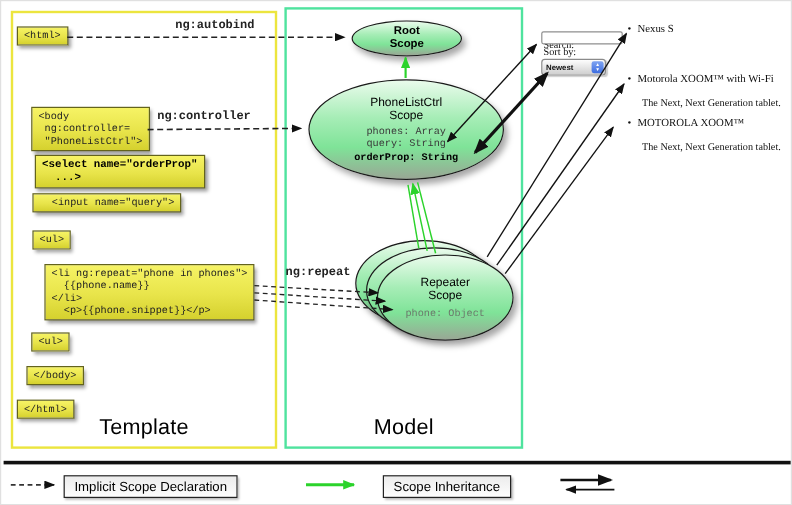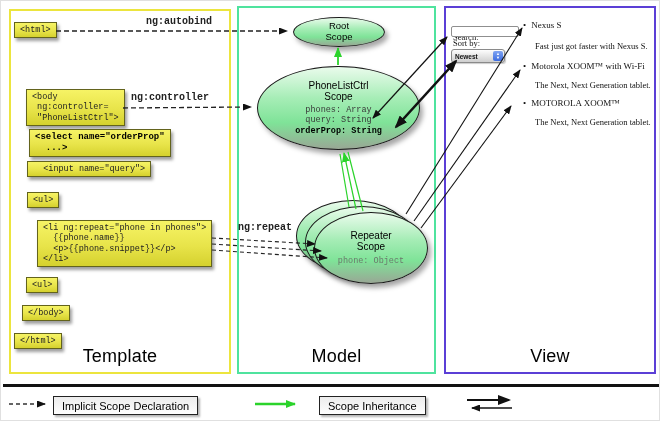--- a/index.html
+++ b/index.html
@@ -20,21 +20,21 @@
   .arrow-label{position:absolute;font-family:"Liberation Mono",monospace;font-weight:bold;
                font-size:10px;color:#222;z-index:2;white-space:nowrap;}
   .ellipse{position:absolute;border-radius:50%;border:1.5px solid #1a1a1a;z-index:2;
            background:linear-gradient(180deg,#eafbec 0%,#a6edb6 38%,#7fe398 68%,#99a795 100%);
            box-shadow:3px 4px 5px rgba(0,0,0,.35);
            display:flex;flex-direction:column;align-items:center;justify-content:center;}
   .ellipse .t{font-size:10px;color:#000;line-height:1.15;text-align:center;}
   .ellipse .m{font-family:"Liberation Mono",monospace;font-size:8.5px;color:#3a3a3a;line-height:1.25;}
   .ellipse .m.bold{font-weight:bold;color:#000;}
   .ellipse .m.gray{color:#6c786c;}
-  .root-scope{left:292px;top:16px;width:90px;height:28px;}
+  .root-scope{left:292px;top:16px;width:90px;height:28px;font-weight:bold;}
   .root-scope .t{font-size:9.5px;}
   .plc-scope{left:256px;top:65px;width:161px;height:82px;}
   .rep{left:313px;top:211px;width:112px;height:70px;}
   .rep-b2{left:304px;top:205px;width:112px;height:70px;}
   .rep-b3{left:295px;top:199px;width:112px;height:70px;}
   .view-text{position:absolute;font-family:"Liberation Serif",serif;color:#111;z-index:2;}
   .vi-label{font-size:8.5px;}
   .search-input{position:absolute;left:450px;top:25px;width:62px;height:9px;border:1px solid #8f8f8f;
                 border-radius:2px;font-size:8px;padding:0 2px;z-index:2;background:#fff;}
   .dropdown{position:absolute;left:450px;top:48px;width:52px;height:12px;z-index:2;
@@ -60,23 +60,20 @@
 <body>
 
 <div class="canvas">
 
   <div class="panel panel-template">
     <div class="panel-label">Template</div>
   </div>
   <div class="panel panel-model">
     <div class="panel-label">Model</div>
   </div>
-  <div class="panel panel-view">
-    <div class="panel-label">View</div>
-  </div>
 
   <div class="codebox" style="left:13px;top:21px;">
     <div>&lt;html&gt;</div>
   </div>
   <div class="codebox" style="left:25px;top:88px;">
     <div>&lt;body</div>
     <div> ng:controller=</div>
     <div> "PhoneListCtrl"&gt;</div>
   </div>
   <div class="codebox bold" style="left:28px;top:128px;">
@@ -85,22 +82,22 @@
   </div>
   <div class="codebox" style="left:26px;top:160px;">
     <div>  &lt;input name="query"&gt;</div>
   </div>
   <div class="codebox" style="left:26px;top:191px;">
     <div>&lt;ul&gt;</div>
   </div>
   <div class="codebox" style="left:36px;top:219px;">
     <div>&lt;li ng:repeat="phone in phones"&gt;</div>
     <div>  {{phone.name}}</div>
+    <div>&lt;/li&gt;</div>
     <div>  &lt;p&gt;{{phone.snippet}}&lt;/p&gt;</div>
-    <div>&lt;/li&gt;</div>
   </div>
   <div class="codebox" style="left:25px;top:276px;">
     <div>&lt;ul&gt;</div>
   </div>
   <div class="codebox" style="left:21px;top:304px;">
     <div>&lt;/body&gt;</div>
   </div>
   <div class="codebox" style="left:13px;top:332px;">
     <div>&lt;/html&gt;</div>
   </div>
@@ -134,21 +131,20 @@
   <div class="dropdown">
     <span class="val">Newest</span>
     <span class="stepper">
         <span>▲</span>
         <span>▼</span>
       </span>
   </div>
 
   <div class="view-text" style="left:522px;top:13px;">
     <span class="view-item-title"><span class="bullet">•</span><span>Nexus S</span></span>
-    <div class="view-item-desc" style="margin-top:9px;padding-left:12px;">Fast just got faster with Nexus S.</div>
   </div>
   <div class="view-text" style="left:522px;top:54px;">
     <span class="view-item-title"><span class="bullet">•</span><span>Motorola XOOM™ with Wi-Fi</span></span>
     <div class="view-item-desc" style="margin-top:7px;padding-left:12px;">The Next, Next Generation tablet.</div>
   </div>
   <div class="view-text" style="left:522px;top:91px;">
     <span class="view-item-title"><span class="bullet">•</span><span>MOTOROLA XOOM™</span></span>
     <div class="view-item-desc" style="margin-top:7px;padding-left:12px;">The Next, Next Generation tablet.</div>
   </div>
 

